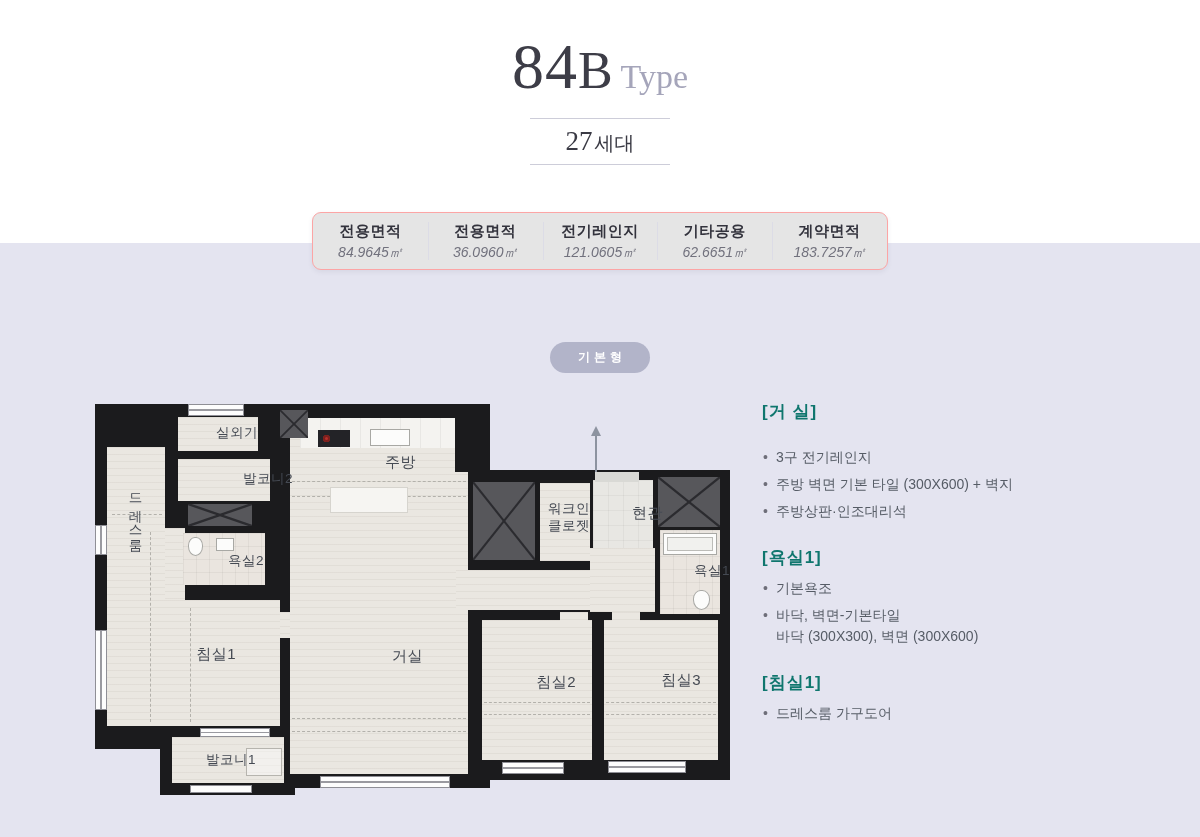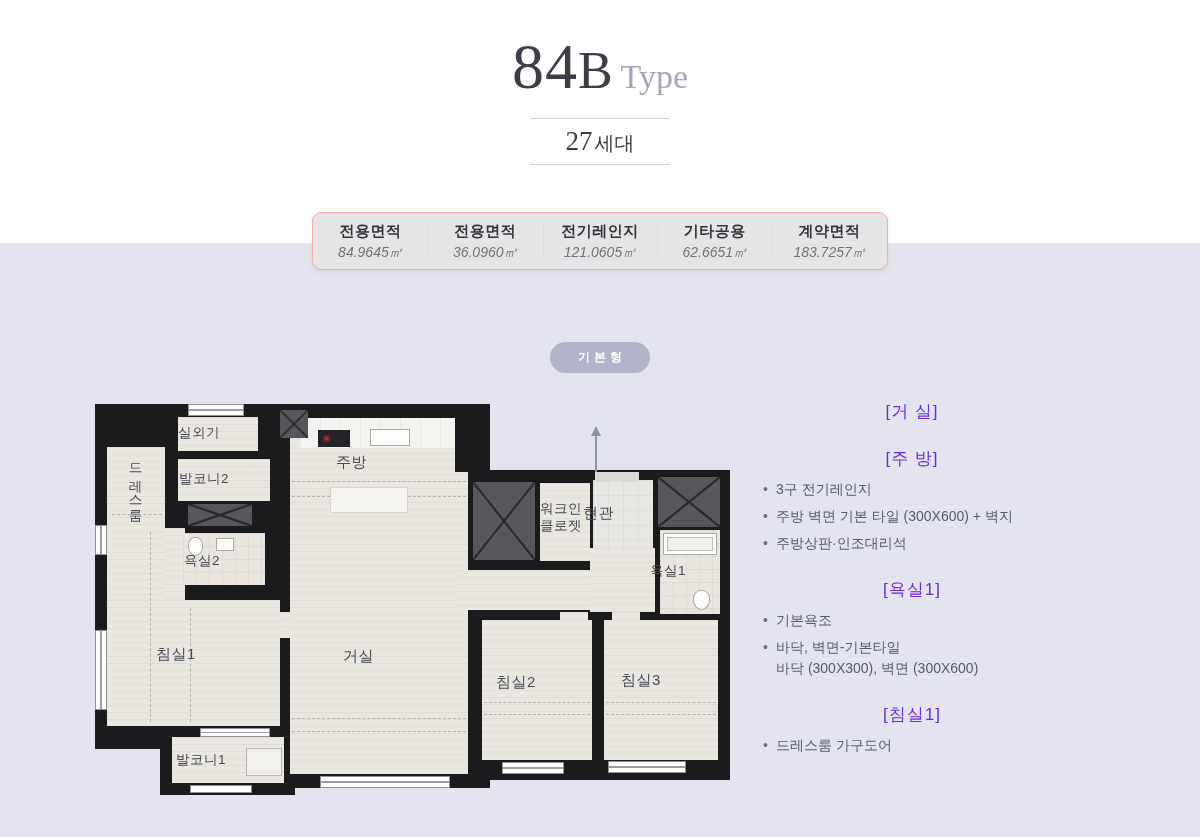--- a/index.html
+++ b/index.html
@@ -31,21 +31,21 @@
   .area-value { font-size:14px; color:#71717d; margin-top:3px;font-style:italic; }
 
   
   .plan-badge { position:absolute; left:50%; transform:translateX(-50%); top:342px;
     background:#b2b4c9; color:#ffffff; font-size:12px; font-weight:bold;
     letter-spacing:4px; padding:7px 24px 7px 28px; border-radius:17px; z-index:5; }
 
   
   .specs { position:absolute; left:762px; top:400px; width:300px; z-index:5; }
   .spec-section { margin-bottom:24px; }
-  .spec-title { font-size:17px; font-weight:normal; color:#6d28d9; letter-spacing:1px; margin-bottom:9px;text-align:center; }
+  .spec-title { font-size:17px; font-weight:bold; color:#0f766e; letter-spacing:1px; margin-bottom:9px; }
   .spec-items { list-style:none; }
   .spec-items li { position:relative; padding-left:14px; font-size:14px; color:#565c66;
     line-height:1.5; margin-bottom:6px; white-space:pre-line; }
   .spec-items li::before { content:"\2022"; position:absolute; left:1px; top:0; color:#6e6e79; }
 
   
   .plan { position:absolute; left:88px; top:398px; width:652px; height:402px; z-index:4; }
   .blk { position:absolute; background:#1b1b1d; z-index:1; }
   .floor { position:absolute; z-index:2; }
   .wood { background:#eae7e1;
@@ -63,21 +63,21 @@
     background-size:20px 100%; }
   .patch { position:absolute; background:#1b1b1d; z-index:3; }
   .shaft { position:absolute; background:#57575b; z-index:2; }
   .shaft svg { position:absolute; left:0; top:0; width:100%; height:100%; }
   .window-h, .window-v { position:absolute; z-index:3; border:1px solid #8f8f96; }
   .window-h { background:linear-gradient(to bottom, #fdfdfd 42%, #9a9aa0 42%, #9a9aa0 58%, #fdfdfd 58%); }
   .window-v { background:linear-gradient(to right, #fdfdfd 42%, #9a9aa0 42%, #9a9aa0 58%, #fdfdfd 58%); }
   .doorpatch { position:absolute; z-index:3; }
   .dash-h { position:absolute; border-top:1px dashed #b3b1ab; z-index:3; }
   .dash-v { position:absolute; border-left:1px dashed #b3b1ab; z-index:3; }
-  .room-label { position:absolute; z-index:4; font-size:15px; color:#454a53; text-align:left; letter-spacing:0.5px; }
+  .room-label { position:absolute; z-index:4; font-size:15px; color:#454a53; text-align:right; letter-spacing:0.5px; }
   .room-label.small { font-size:13.5px; }
   .label-vert { writing-mode:vertical-rl; text-orientation:upright; letter-spacing:2px; }
   .fixture { position:absolute; z-index:3; background:#fcfcfb; border:1px solid #a8a8a4; }
   .stove { position:absolute; z-index:3; background:#232327; }
   .stove::before { content:""; position:absolute; left:5px; top:5px; width:7px; height:7px; border-radius:50%;
     background:#b8302c; box-shadow:inset 0 0 0 2px #7c1f1c; }
   .tub::after { content:""; position:absolute; left:3px; top:3px; right:3px; bottom:3px; border:1px solid #bcbcb8; background:#f1f1ee; }
   .toilet { border-radius:45% 45% 50% 50%; }
   .washer { position:absolute; z-index:3; border:1px solid #b6b4ae; background:rgba(255,255,255,0.4); }
   .arrow-line { position:absolute; width:2px; height:36px; background:#8d93a0; z-index:3; }
@@ -225,21 +225,20 @@
     <div class="room-label" style="left:408px;top:275px;width:80px;">침실2</div>
     <div class="room-label" style="left:533px;top:273px;width:80px;">침실3</div>
     <div class="room-label small" style="left:88px;top:353px;width:80px;">발코니1</div>
   </div>
 
   <div class="specs">
     <div class="spec-section">
       <div class="spec-title">[거 실]</div>
     </div>
     <div class="spec-section">
-      <div class="spec-title">[주 방]</div>
       <ul class="spec-items">
         <li>3구 전기레인지</li>
         <li>주방 벽면 기본 타일 (300X600) + 벽지</li>
         <li>주방상판·인조대리석</li>
       </ul>
     </div>
     <div class="spec-section">
       <div class="spec-title">[욕실1]</div>
       <ul class="spec-items">
         <li>기본욕조</li>

